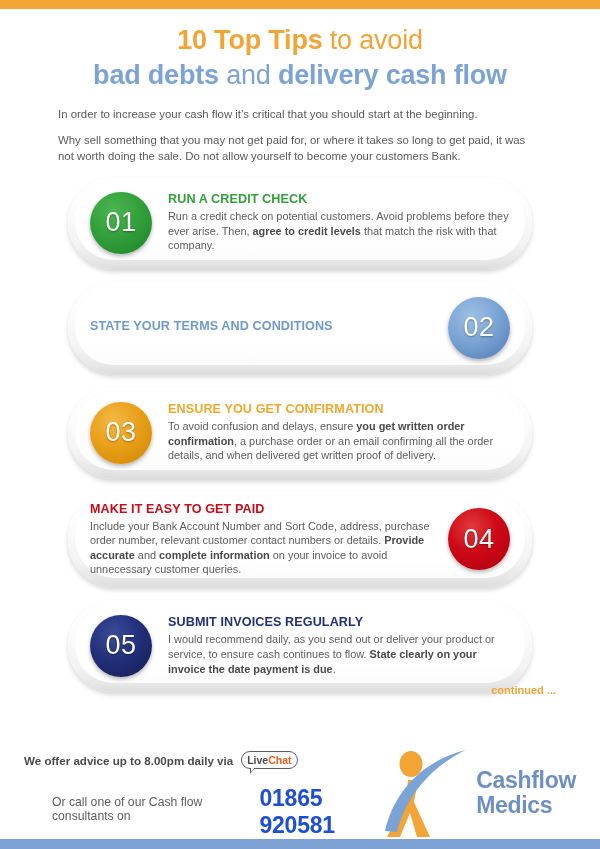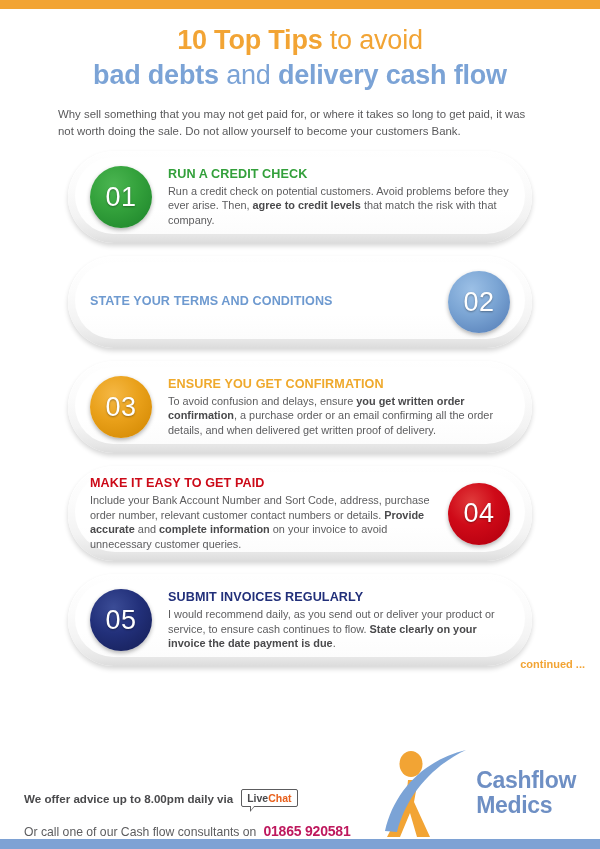--- a/index.html
+++ b/index.html
@@ -152,21 +152,21 @@
 
   .card-body {
     font-size: 10.9px;
     line-height: 14.6px;
     color: #5D5D5F;
   }
   .card-body b { color: #4A4A4C; font-weight: bold; }
 
   .continued {
     position: absolute;
-    right: 15px;
+    right: 44px;
     bottom: -4px;
     color: #F2A434;
     font-size: 11px;
     font-weight: bold;
   }
 
   
   .footer {
     position: absolute;
     left: 0; bottom: 10px;
@@ -184,21 +184,21 @@
     align-items: center;
     gap: 8px;
     font-size: 11.6px;
     font-weight: bold;
     color: #4A4A4C;
   }
   .livechat {
     position: relative;
     display: inline-block;
     border: 1px solid #5C5C5E;
-    border-radius: 2px;
+    border-radius: 9px;
     background: #fff;
     padding: 2px 5px 2px 5px;
     font-size: 10.5px;
     font-weight: bold;
     line-height: 12px;
     white-space: nowrap;
   }
   .livechat .lc-live { color: #4A4A4C; }
   .livechat .lc-chat { color: #E8601C; }
   .livechat::after {
@@ -219,25 +219,26 @@
     z-index: 2;
   }
 
   .call-row {
     margin-top: 16px;
     font-size: 12.2px;
     color: #5D5D5F;
     display: flex;
     align-items: baseline;
     gap: 7px;
+    margin-left: 28px;
   }
   .phone {
-    font-size: 14px;
-    font-weight: bold;
-    color: #be185d;
+    font-size: 23px;
+    font-weight: bold;
+    color: #1d4ed8;
     letter-spacing: -0.2px;
   }
   .services {
     margin-top: 9px;
     font-size: 10.2px;
     color: #7BA3D6;
   }
 
   
   .footer-right {
@@ -259,20 +260,21 @@
 </head>
 <body>
 
 <div class="top-bar"></div>
 
 <div class="header">
   <div class="title-line1"><span class="strong">10 Top Tips</span><span> to avoid</span></div>
   <div class="title-line2"><span class="strong">bad debts</span><span> and </span><span class="strong">delivery cash flow</span></div>
 
   <div class="intro">
+    <p>In order to increase your cash flow it’s critical that you should start at the beginning.</p>
     <p>Why sell something that you may not get paid for, or where it takes so long to get paid, it was not worth doing the sale.  Do not allow yourself to become your customers Bank.</p>
   </div>
 </div>
 
 <div class="cards" id="cards">
     <div class="card">
       <div class="card-inner">
         <div class="badge green">01</div>
         <div class="card-text">
           <div class="card-title green">RUN A CREDIT CHECK</div>

